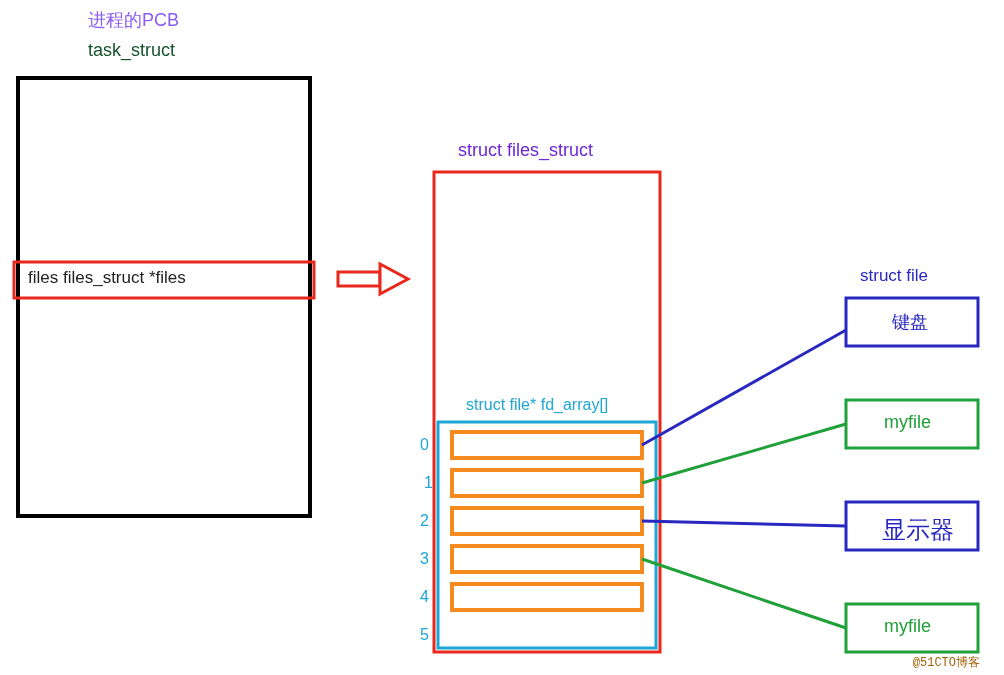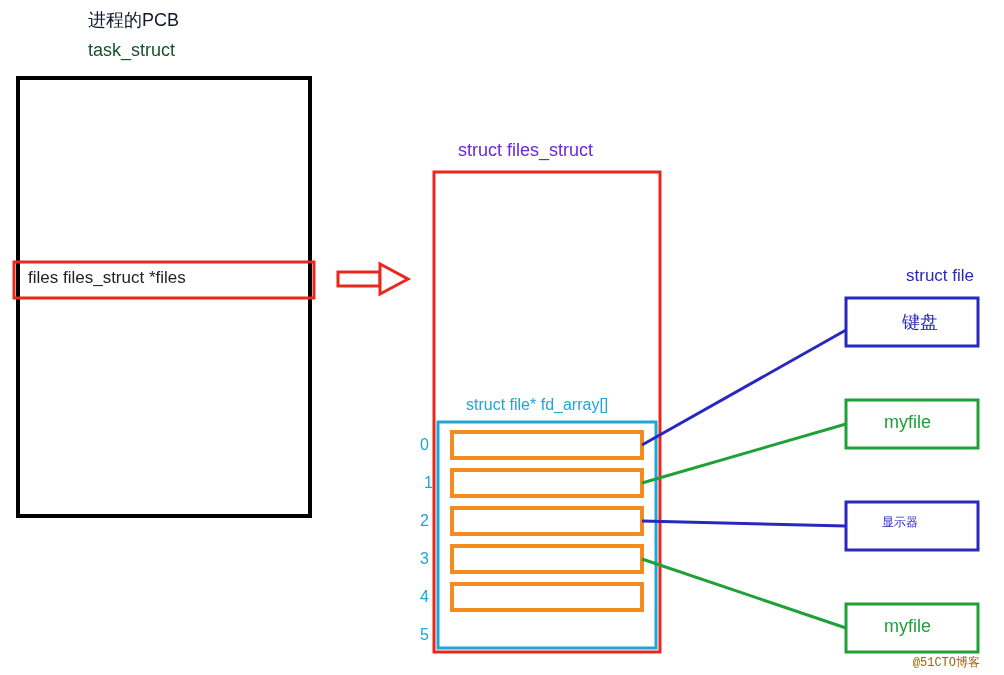--- a/index.html
+++ b/index.html
@@ -66,37 +66,37 @@
     <line x1="642" y1="445" x2="846" y2="330" stroke="#2828c0"></line>
 
     <line x1="642" y1="483" x2="846" y2="424" stroke="#1fa038"></line>
 
     <line x1="642" y1="521" x2="846" y2="526" stroke="#2828c0"></line>
 
     <line x1="642" y1="559" x2="846" y2="628" stroke="#1fa038"></line>
   </g>
 </svg>
 
-<div class="label" style="left:88px; top:8px; color:#0f172a; font-size:18px;">进程的PCB</div>
+<div class="label" style="left:88px; top:8px; color:#8b5cf6; font-size:18px;">进程的PCB</div>
 
 <div class="label" style="left:88px; top:40px; color:#14532d; font-size:18px;">task_struct</div>
 
 <div class="label" style="left:28px; top:268px; color:#222; font-size:17px;">files files_struct *files</div>
 
 <div class="label" style="left:458px; top:140px; color:#6d28d9; font-size:18px;">struct files_struct</div>
 
 <div class="label" style="left:466px; top:396px; color:#1ea6d6; font-size:16px;">struct file* fd_array[]</div>
 
 <div class="label" style="left:420px; top:436px; color:#1ea6d6;">0</div>
 <div class="label" style="left:424px; top:474px; color:#1ea6d6;">1</div>
 <div class="label" style="left:420px; top:512px; color:#1ea6d6;">2</div>
 <div class="label" style="left:420px; top:550px; color:#1ea6d6;">3</div>
 <div class="label" style="left:420px; top:588px; color:#1ea6d6;">4</div>
 <div class="label" style="left:420px; top:626px; color:#1ea6d6;">5</div>
 
-<div class="label" style="left:906px; top:266px; color:#2828c0; font-size:17px;">struct file</div>
+<div class="label" style="left:860px; top:266px; color:#2828c0; font-size:17px;">struct file</div>
 
-<div class="label" style="left:892px; top:310px; color:#2828c0; font-size:18px;margin-left:10px;">键盘</div>
+<div class="label" style="left:892px; top:310px; color:#2828c0; font-size:18px;">键盘</div>
 <div class="label" style="left:884px; top:412px; color:#1fa038; font-size:18px;">myfile</div>
-<div class="label" style="left:882px; top:514px; color:#2828c0; font-size:12px;">显示器</div>
+<div class="label" style="left:882px; top:514px; color:#2828c0; font-size:24px;">显示器</div>
 <div class="label" style="left:884px; top:616px; color:#1fa038; font-size:18px;">myfile</div>
 
 <div class="watermark">@51CTO博客</div>
 
 </body></html>

